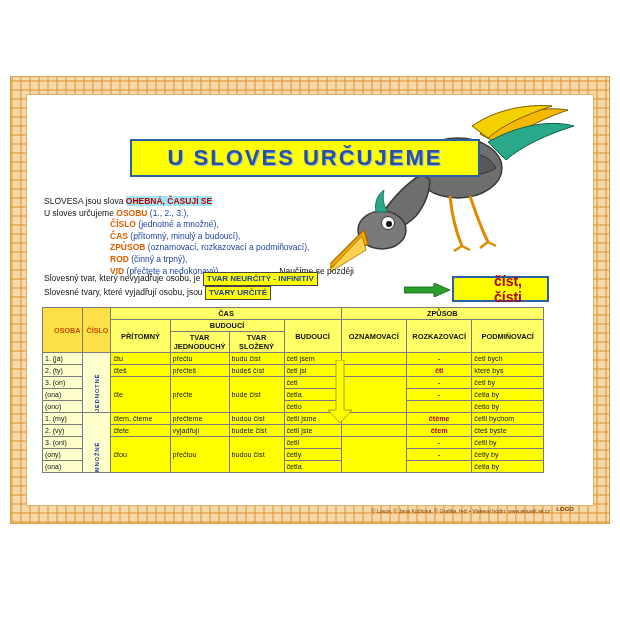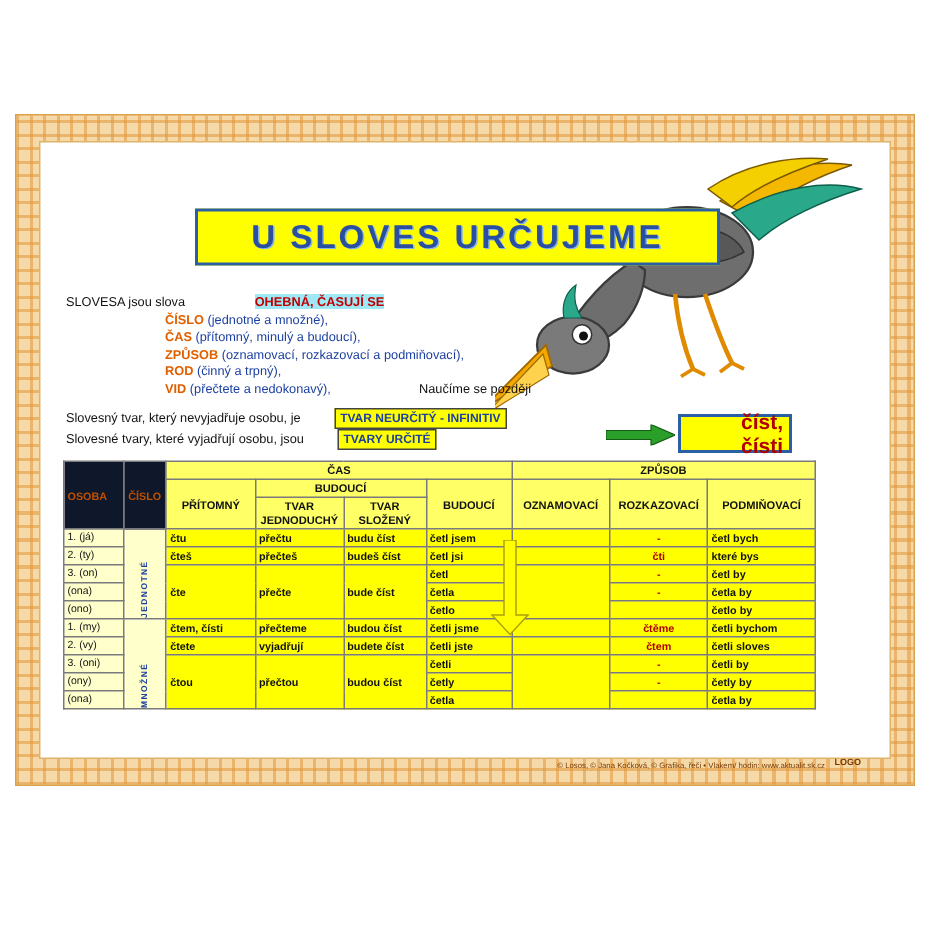--- a/index.html
+++ b/index.html
@@ -51,36 +51,36 @@
     white-space:nowrap;
   }
   
   .intro{
     position:absolute;left:44px;top:196px;width:400px;
     font-size:8.5px;line-height:11.6px;color:#111;
   }
   .intro .row{white-space:nowrap;}
   .indent{display:inline-block;width:66px;}
   .hl-cyan{background:#9fe8f5;}
-  .red{color:#c00000;font-weight:bold;margin-left:44px;}
+  .red{color:#c00000;font-weight:bold;}
   .orange{color:#e06000;font-weight:bold;}
   .blue{color:#1b3fa0;}
   .note{color:#111;margin-left:20px;}
   
   .intro2{
     position:absolute;left:44px;top:272px;width:420px;
     font-size:8.5px;line-height:12px;color:#111;
   }
   .tagbox{
     display:inline-block;background:#ffff00;border:1px solid #444;
-    padding:0 3px;font-weight:bold;color:#1b3fa0;font-size:8px;margin-left:20px;
+    padding:0 3px;font-weight:bold;color:#1b3fa0;font-size:8px;
   }
   
   .cistbox{
-    position:absolute;left:452px;top:276px;width:76px;height:26px;
+    position:absolute;left:452px;top:276px;width:97px;height:26px;
     background:#ffff00;border:2px solid #2a5fa5;box-sizing:border-box;
     display:flex;align-items:center;justify-content:center;
     font-weight:bold;font-size:14px;color:#b00000;padding-left:40px;
   }
   .arrow{
     position:absolute;left:404px;top:283px;width:46px;height:14px;
   }
   
   table.main{
     position:absolute;left:42px;top:307px;
@@ -89,22 +89,22 @@
     font-size:7.2px;
     color:#111;
   }
   table.main td,table.main th{
     border:1px solid #7a7a7a;
     padding:0 2px;
     vertical-align:middle;
     height:11px;
   }
   .hdr{background:#ffff66;font-weight:bold;text-align:center;color:#111;font-size:7.4px;}
-  .hdr-orange{background:#0f172a;font-weight:bold;text-align:left;color:#c05000;margin-top:40px;}
-  .cell-y{background:#ffff00;font-weight:bold;}
+  .hdr-orange{background:#fde047;font-weight:bold;text-align:right;color:#c05000;margin-top:40px;}
+  .cell-y{background:#ffff00;}
   .num{background:#ffffcc;white-space:nowrap;font-size:7px;}
   .dash{text-align:center;color:#b00000;font-weight:bold;}
   .vtxt{
     writing-mode:vertical-rl;
     transform:rotate(180deg);
     font-size:5.6px;letter-spacing:1px;font-weight:bold;color:#1b3fa0;
     background:#ffffcc;
   }
   
   .tbl-arrow{
@@ -160,20 +160,25 @@
   </svg>
 
   <div class="title-wrap">
     <div class="title">U SLOVES URČUJEME</div>
   </div>
 
   <div class="intro">
     <div class="row">
       <span>SLOVESA jsou slova</span>
       <span class="hl-cyan red">OHEBNÁ, ČASUJÍ SE</span>
+    </div>
+    <div class="row">
+      <span>U sloves určujeme</span>
+      <span class="orange">OSOBU</span>
+      <span class="blue">(1., 2., 3.),</span>
     </div>
     <div class="row"><span class="indent"></span><span class="orange">ČÍSLO</span>
       <span class="blue">(jednotné a množné),</span></div>
     <div class="row"><span class="indent"></span><span class="orange">ČAS</span>
       <span class="blue">(přítomný, minulý a budoucí),</span></div>
     <div class="row"><span class="indent"></span><span class="orange">ZPŮSOB</span>
       <span class="blue">(oznamovací, rozkazovací a podmiňovací),</span></div>
     <div class="row"><span class="indent"></span><span class="orange">ROD</span>
       <span class="blue">(činný a trpný),</span></div>
     <div class="row"><span class="indent"></span><span class="orange">VID</span>
@@ -262,37 +267,37 @@
     <tr>
       <td class="num">(ono)</td>
       <td class="cell-y">četlo</td>
       <td class="cell-y dash"></td>
       <td class="cell-y">četlo by</td>
     </tr>
 
     <tr>
       <td class="num">1. (my)</td>
       <td class="vtxt" rowspan="5">MNOŽNÉ</td>
-      <td class="cell-y">čtem, čísti</td>
+      <td class="cell-y">čtem, čteme</td>
       <td class="cell-y">přečteme</td>
       <td class="cell-y">budou číst</td>
       <td class="cell-y">četli jsme</td>
       <td class="cell-y"></td>
       <td class="cell-y dash">čtěme</td>
       <td class="cell-y">četli bychom</td>
     </tr>
     <tr>
       <td class="num">2. (vy)</td>
       <td class="cell-y">čtete</td>
       <td class="cell-y">vyjadřují</td>
       <td class="cell-y">budete číst</td>
       <td class="cell-y">četli jste</td>
       <td class="cell-y"></td>
       <td class="cell-y dash">čtem</td>
-      <td class="cell-y">četli sloves</td>
+      <td class="cell-y">čteš byste</td>
     </tr>
     <tr>
       <td class="num">3. (oni)</td>
       <td class="cell-y" rowspan="3">čtou</td>
       <td class="cell-y" rowspan="3">přečtou</td>
       <td class="cell-y" rowspan="3">budou číst</td>
       <td class="cell-y">četli</td>
       <td class="cell-y" rowspan="3"></td>
       <td class="cell-y dash">-</td>
       <td class="cell-y">četli by</td>

